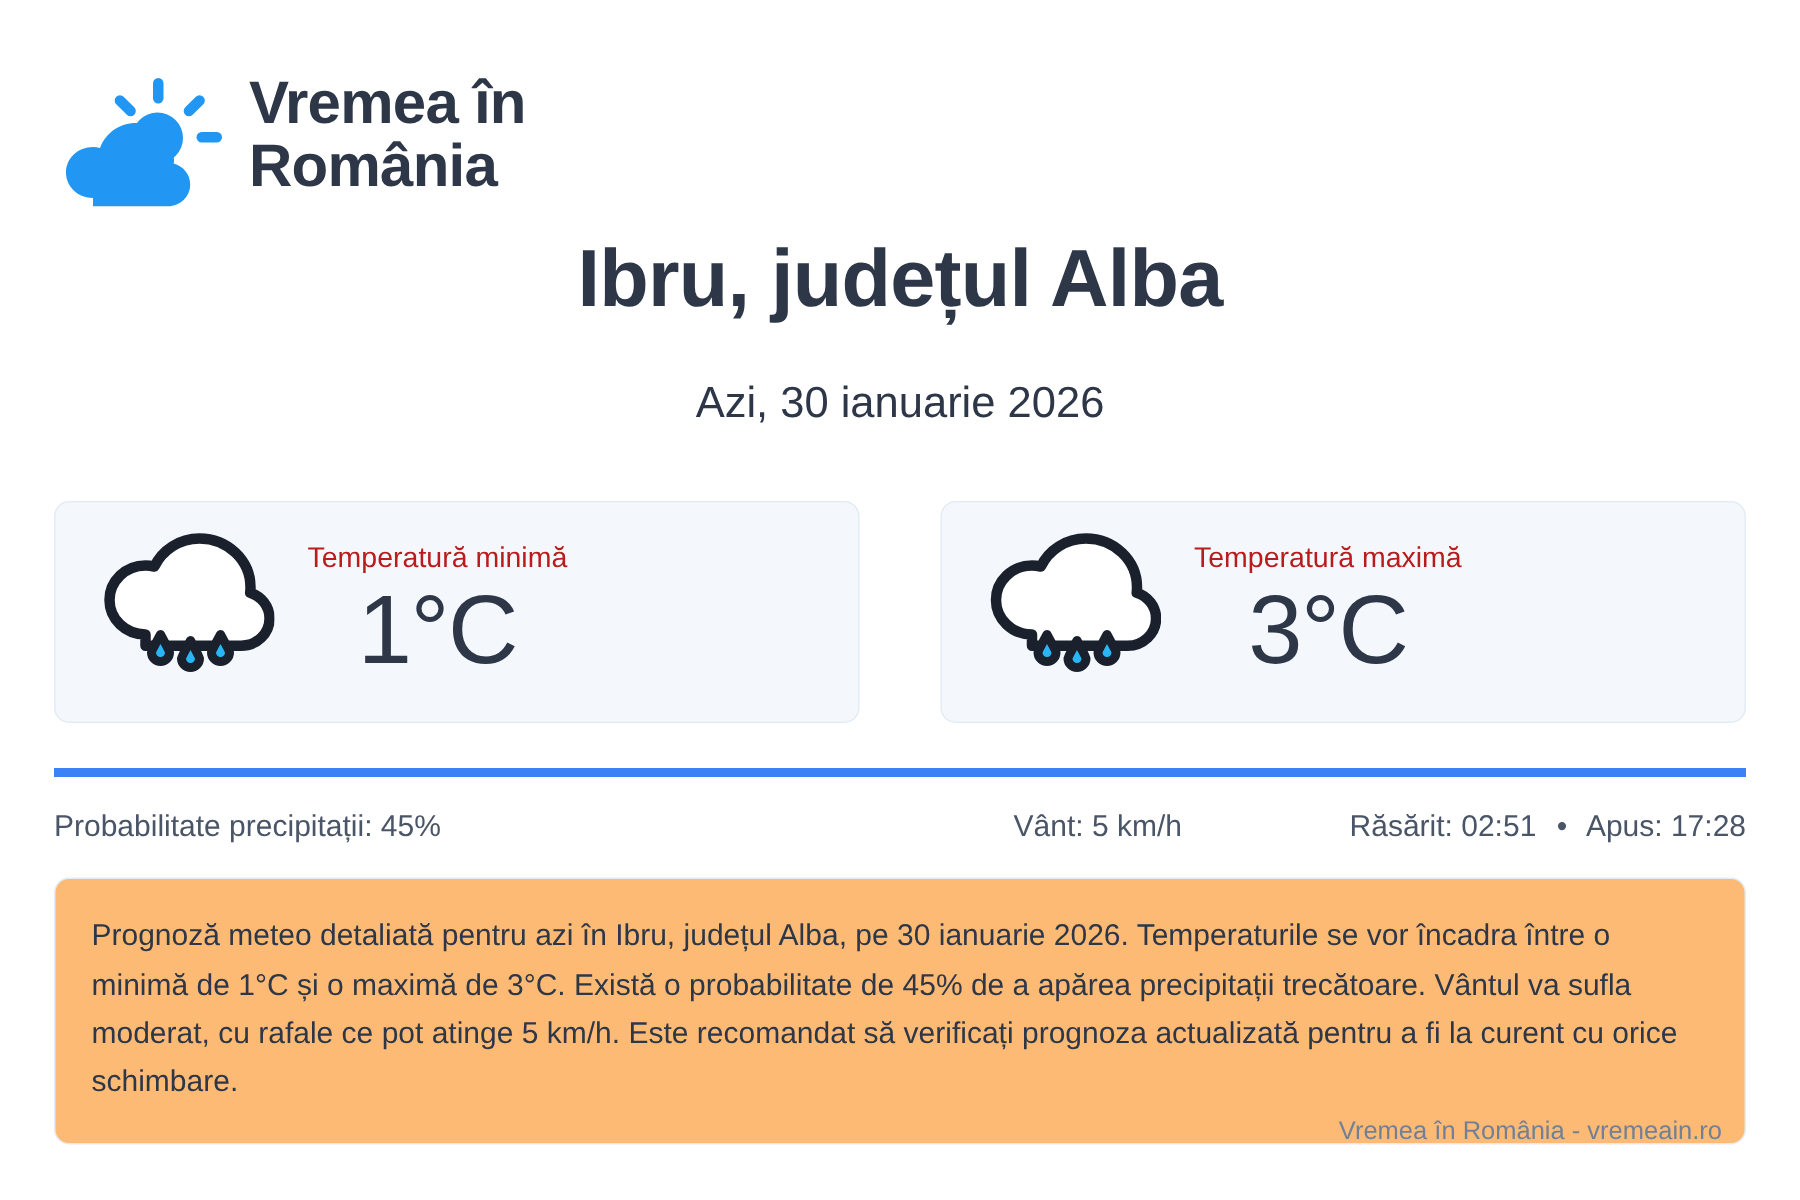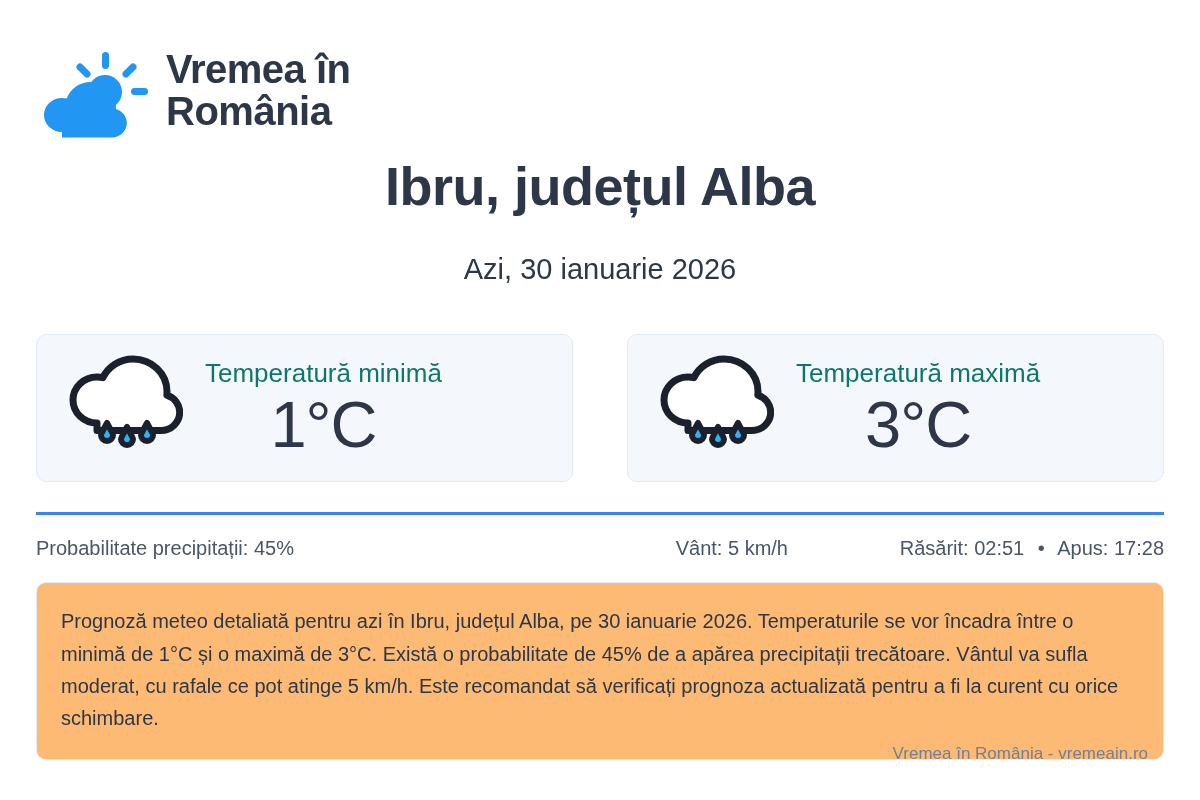--- a/index.html
+++ b/index.html
@@ -70,40 +70,40 @@
     border-radius: 10px;
     height: 148px;
     display: flex;
     align-items: center;
     padding: 0 26px;
     gap: 22px;
   }
   .card-icon { width: 120px; height: 110px; flex: 0 0 120px; }
   .card-body { display: flex; flex-direction: column; justify-content: center; }
   .card-label {
-    font-size: 26px;
-    color: #0f766e;
+    font-size: 19px;
+    color: #b91c1c;
     margin-bottom: 2px;
   }
   .card-value {
     font-size: 65px;
     font-weight: normal;
     color: #2d3748;
     line-height: 1.05;
     letter-spacing: -1px;
     text-align: center;
   }
 
   
   .stats {
     display: flex;
     align-items: center;
     margin-top: 30px;
     padding-top: 22px;
-    border-top: 3px solid #3b82f6;
+    border-top: 6px solid #3b82f6;
     font-size: 20px;
     color: #4a5568;
   }
   .stats .left { flex: 1 1 0; text-align: left; }
   .stats .center { flex: 1 1 0; text-align: right; }
   .stats .right { flex: 1 1 0; text-align: right; white-space: nowrap; }
   .dot-sep { padding: 0 8px; color: #4a5568; }
 
   
   .desc {

